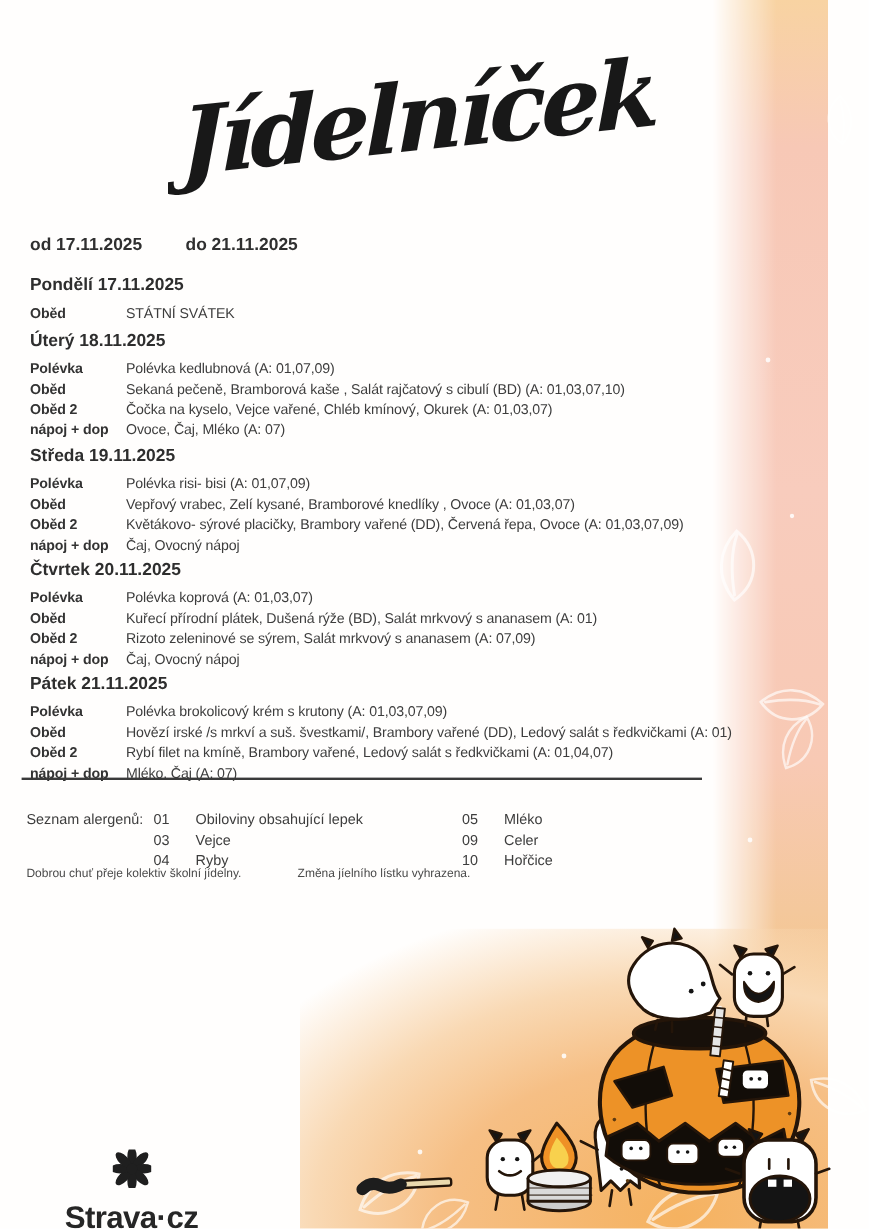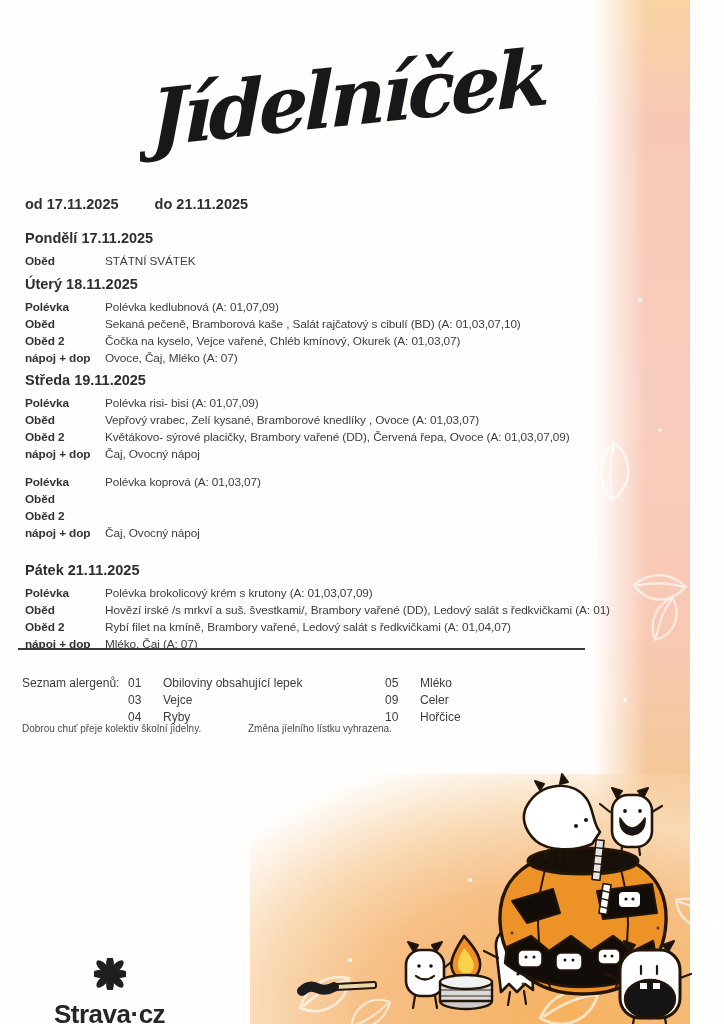--- a/index.html
+++ b/index.html
@@ -235,30 +235,33 @@
               <span class="lbl">Oběd 2</span>
               <span class="txt">Květákovo- sýrové placičky, Brambory vařené (DD), Červená řepa, Ovoce  (A: 01,03,07,09)</span>
             </div>
             <div class="row">
               <span class="lbl">nápoj + dop</span>
               <span class="txt">Čaj, Ovocný nápoj</span>
             </div>
           </div>
         </section>
         <section class="day" style="top: 467px;">
+          <h2>Čtvrtek 20.11.2025</h2>
           <div class="rows">
             <div class="row">
               <span class="lbl">Polévka</span>
               <span class="txt">Polévka koprová  (A: 01,03,07)</span>
             </div>
             <div class="row">
               <span class="lbl">Oběd</span>
+              <span class="txt">Kuřecí přírodní plátek, Dušená rýže (BD), Salát mrkvový s ananasem  (A: 01)</span>
             </div>
             <div class="row">
               <span class="lbl">Oběd 2</span>
+              <span class="txt">Rizoto zeleninové se sýrem, Salát mrkvový s ananasem  (A: 07,09)</span>
             </div>
             <div class="row">
               <span class="lbl">nápoj + dop</span>
               <span class="txt">Čaj, Ovocný nápoj</span>
             </div>
           </div>
         </section>
         <section class="day" style="top: 562px;">
           <h2>Pátek 21.11.2025</h2>
           <div class="rows">

